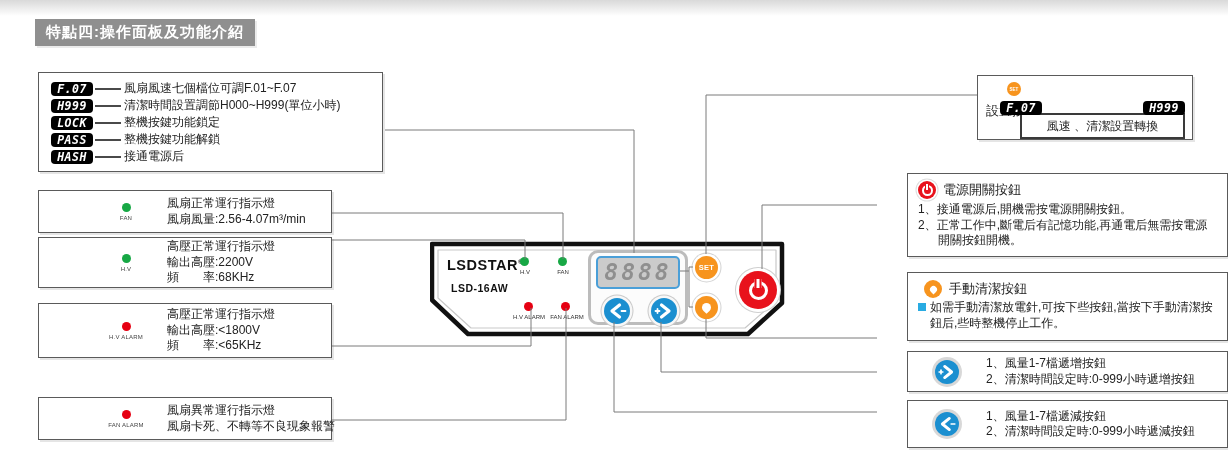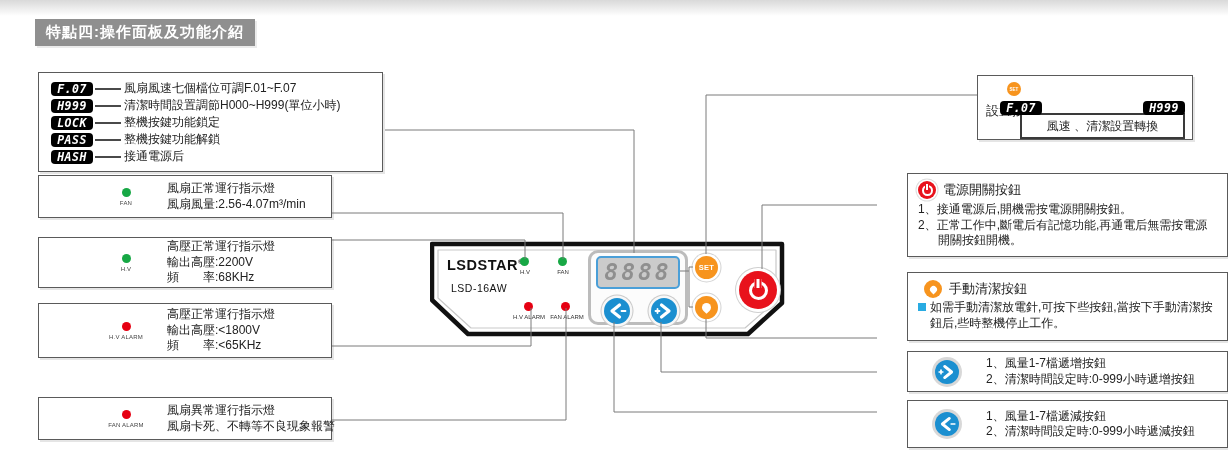--- a/index.html
+++ b/index.html
@@ -36,21 +36,21 @@
   .led.red{background:#e60012;}
   .led-label{font-size:6px;color:#444;margin-top:3px;white-space:nowrap;letter-spacing:0.2px;}
   .ind-text{font-size:12px;line-height:15.5px;color:#222;white-space:nowrap;}
 
   
   .panel{position:absolute;left:430px;top:241px;width:356px;height:96px;z-index:4;}
   .panel-shape{position:absolute;left:0;top:0;width:356px;height:96px;}
   .brand{position:absolute;left:17px;top:16px;font-size:14.5px;font-weight:bold;color:#111;
          letter-spacing:0.5px;white-space:nowrap;}
   .brand sup{font-size:6px;}
-  .model{position:absolute;left:21px;top:41px;font-size:10.5px;font-weight:normal;color:#111;
+  .model{position:absolute;left:21px;top:41px;font-size:10.5px;font-weight:bold;color:#111;
          letter-spacing:0.5px;}
   .pled{position:absolute;width:9px;height:9px;border-radius:50%;}
   .pled-label{position:absolute;font-size:6px;color:#333;transform:translateX(-50%);white-space:nowrap;}
   .disp-cluster{position:absolute;left:158px;top:9px;width:100px;height:75px;background:#fcfcfc;
                 border:3px solid #bcbcbc;border-radius:10px;box-sizing:border-box;}
   .display{position:absolute;left:5px;top:3px;width:84px;height:33px;background:#cbcbcb;
            border:2px solid #4a9fd8;border-radius:5px;box-sizing:border-box;
            display:flex;align-items:center;justify-content:center;
            font-size:23px;color:#8f8f8f;letter-spacing:3px;line-height:1;}
   .round-btn{position:absolute;border:none;border-radius:50%;padding:0;cursor:pointer;
@@ -154,21 +154,21 @@
       <span class="dash"></span>
       <span class="code-text">整機按鍵功能解鎖</span>
     </div>
     <div class="code-row">
       <span class="badge seg">HASH</span>
       <span class="dash"></span>
       <span class="code-text">接通電源后</span>
     </div>
   </div>
 
-  <div class="box ind" style="left:38px;top:175px;width:294px;height:43px;">
+  <div class="box ind" style="left:38px;top:190px;width:294px;height:43px;">
     <div class="led-col">
       <span class="led green"></span>
       <span class="led-label">FAN</span>
     </div>
     <div class="ind-text">
       <div>風扇正常運行指示燈</div>
       <div>風扇風量:2.56-4.07m³/min</div>
     </div>
   </div>
 

